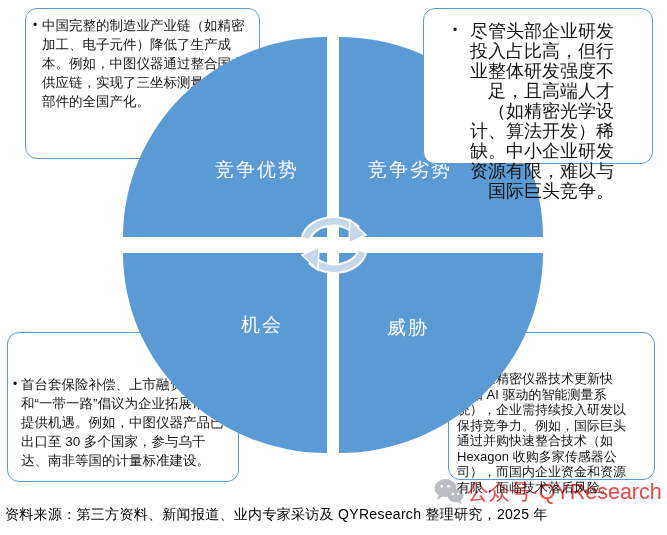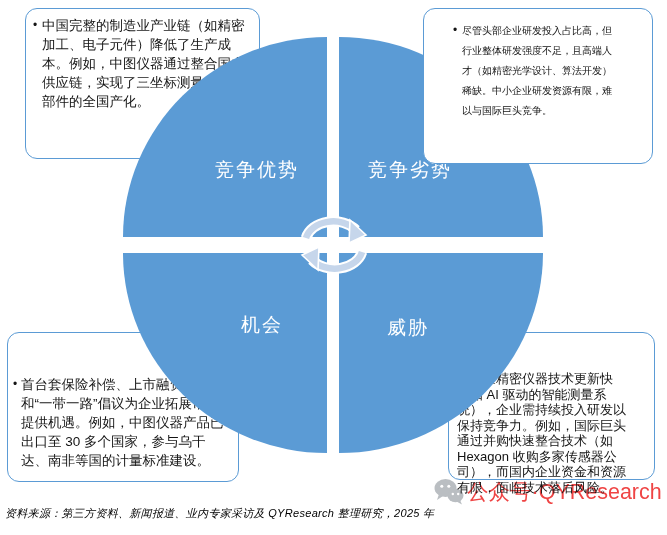--- a/index.html
+++ b/index.html
@@ -14,21 +14,21 @@
     border:1.6px solid #5B9BD5; border-radius:12px; color:#141414;
   }
   .note-box .note { position:absolute; margin:0; color:#141414; }
   .bullet { position:absolute; color:#141414; font-size:12px; }
 
   #box-tl { left:25px; top:8px;  width:233px; height:149px; z-index:2; }
   #box-tl .note   { left:16px; top:7px;  width:206px; font-size:13.5px; line-height:19px; }
   #box-tl .bullet { left:7px;  top:9px; }
 
   #box-tr { left:423px; top:8px; width:228px; height:154px; z-index:4; }
-  #box-tr .note   { left:38px; top:12px; width:152px; font-size:10px; line-height:20px; }
+  #box-tr .note   { left:38px; top:12px; width:152px; font-size:18px; line-height:20px;text-align:right; }
   #box-tr .bullet { left:29px; top:14px; }
 
   #box-bl { left:7px; top:332px; width:230px; height:148px; z-index:2; }
   #box-bl .note   { left:13px; top:42px; width:206px; font-size:13.5px; line-height:19px; }
   #box-bl .bullet { left:5px;  top:44px; }
 
   #box-br { left:448px; top:332px; width:205px; height:146px; z-index:2; }
   #box-br .note   { left:8px; top:38px; width:170px; font-size:13px; line-height:15.5px; }
   #box-br .bullet { left:1px; top:39px; }
 
@@ -47,21 +47,21 @@
   #label-tr { left:287px; top:133px; }
   #label-bl { left:139px; top:288px; }
   #label-br { left:285px; top:291px; }
 
   
   .cycle { position:absolute; left:299px; top:206px; z-index:5; }
 
   
   .source {
     position:absolute; left:5px; top:506px; z-index:6;
-    font-size:11px; color:#000; white-space:nowrap; letter-spacing:0.3px;font-style:italic;
+    font-size:14px; color:#000; white-space:nowrap; letter-spacing:0.3px;
   }
 
   
   .watermark {
     position:absolute; left:434px; top:477px; z-index:1;
     display:flex; align-items:center; gap:3px;
     color:#ef4444; font-size:21.5px; white-space:nowrap;
   }
 </style>
 </head>

